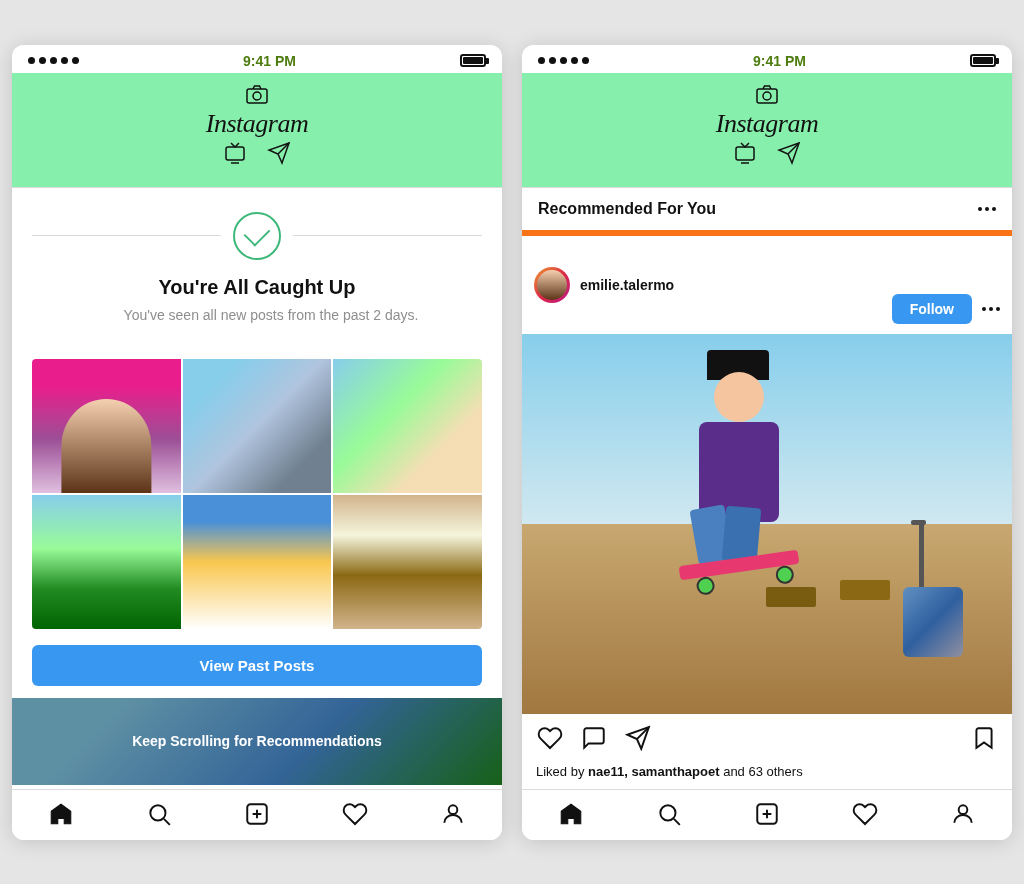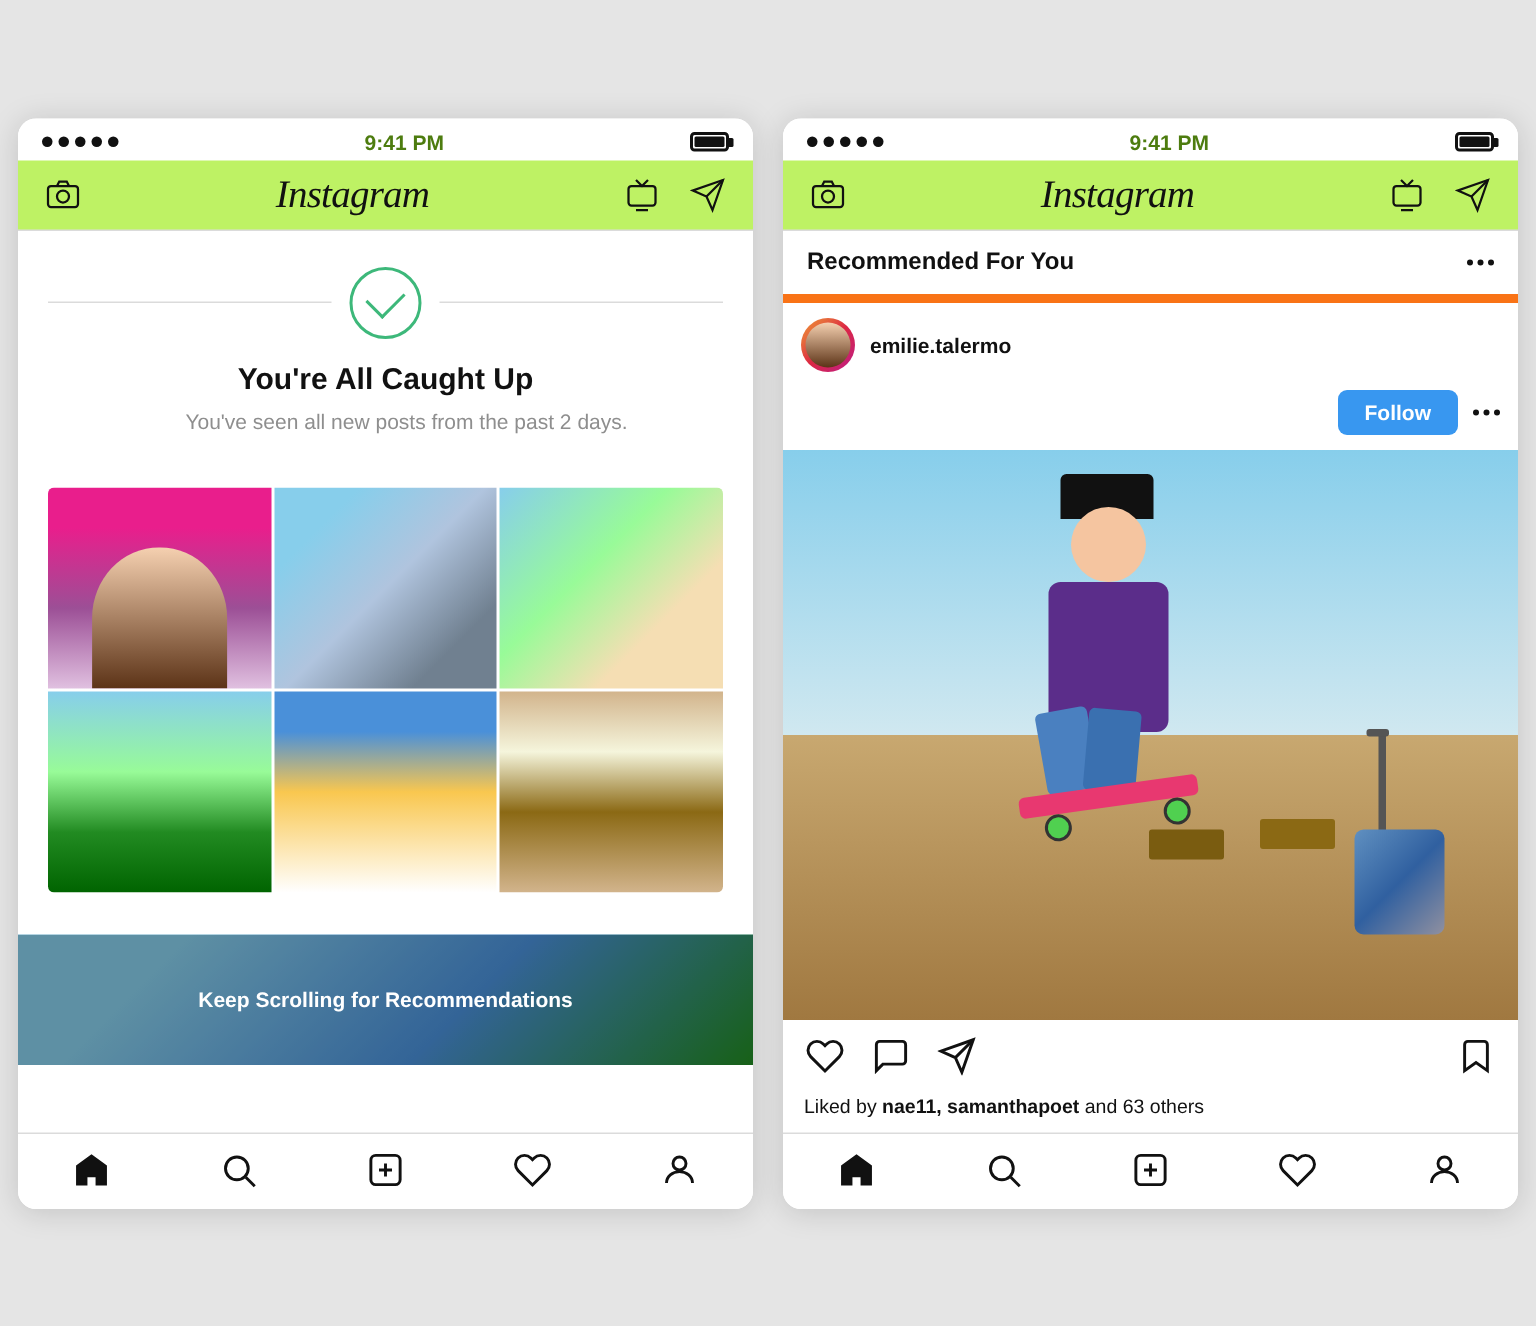--- a/index.html
+++ b/index.html
@@ -45,23 +45,24 @@
     .battery::after {
       content: ''; position: absolute; right: -5px; top: 50%; transform: translateY(-50%);
       width: 3px; height: 6px; background: #111; border-radius: 0 1px 1px 0;
     }
     .battery-fill { background: #111; height: 100%; width: 100%; border-radius: 1px; }
     
     .nav-bar {
       display: flex;
       justify-content: space-between;
       align-items: center;
-      padding: 8px 16px 8px;
+      padding: 8px 16px 20px;
       border-bottom: 1px solid #dbdbdb;
-      background: #bef264;
+      background: #86efac;
+      flex-direction: column;
     }
     .nav-icon {
       width: 28px; height: 28px;
       display: flex; align-items: center; justify-content: center;
       cursor: pointer;
     }
     .instagram-logo {
       font-family: 'Georgia', serif;
       font-size: 26px;
       font-style: italic;
@@ -196,21 +197,21 @@
     .recommendation-header {
       display: flex; justify-content: space-between; align-items: center;
       padding: 12px 16px;
       border-bottom: 6px solid #f97316;
     }
     .rec-title { font-size: 16px; font-weight: 600; color: #111; }
     .three-dots { display: flex; gap: 3px; align-items: center; }
     .three-dots span { width: 4px; height: 4px; border-radius: 50%; background: #111; }
 
     .post-header {
-      display: flex; justify-content: space-between; align-items: flex-start;
+      display: flex; justify-content: space-between; align-items: center;
       padding: 10px 12px;
     }
     .post-user { display: flex; align-items: center; gap: 10px; }
     .avatar {
       width: 36px; height: 36px; border-radius: 50%;
       background: linear-gradient(135deg, #f09433, #e6683c, #dc2743, #cc2366, #bc1888);
       overflow: hidden; display: flex; align-items: center; justify-content: center;
       flex-shrink: 0;
     }
     .avatar-inner {
@@ -340,20 +341,21 @@
 
     <div class="photo-grid">
       <div class="grid-cell photo-person-1"></div>
       <div class="grid-cell photo-building"></div>
       <div class="grid-cell photo-dog"></div>
       <div class="grid-cell photo-trees"></div>
       <div class="grid-cell photo-people"></div>
       <div class="grid-cell photo-coffee"></div>
     </div>
 
+    <button class="view-past-btn">View Past Posts</button>
 
     <div class="keep-scrolling">
       <div class="keep-scrolling-overlay"></div>
       <span class="keep-scrolling-text">Keep Scrolling for Recommendations</span>
     </div>
 
     <div class="tab-bar">
       <div class="tab-icon">
         <svg width="26" height="26" viewBox="0 0 24 24" fill="#111" stroke="#111" stroke-width="1">
           <path d="M3 9.5L12 3l9 6.5V21H15v-5h-6v5H3z" fill="#111"></path>

